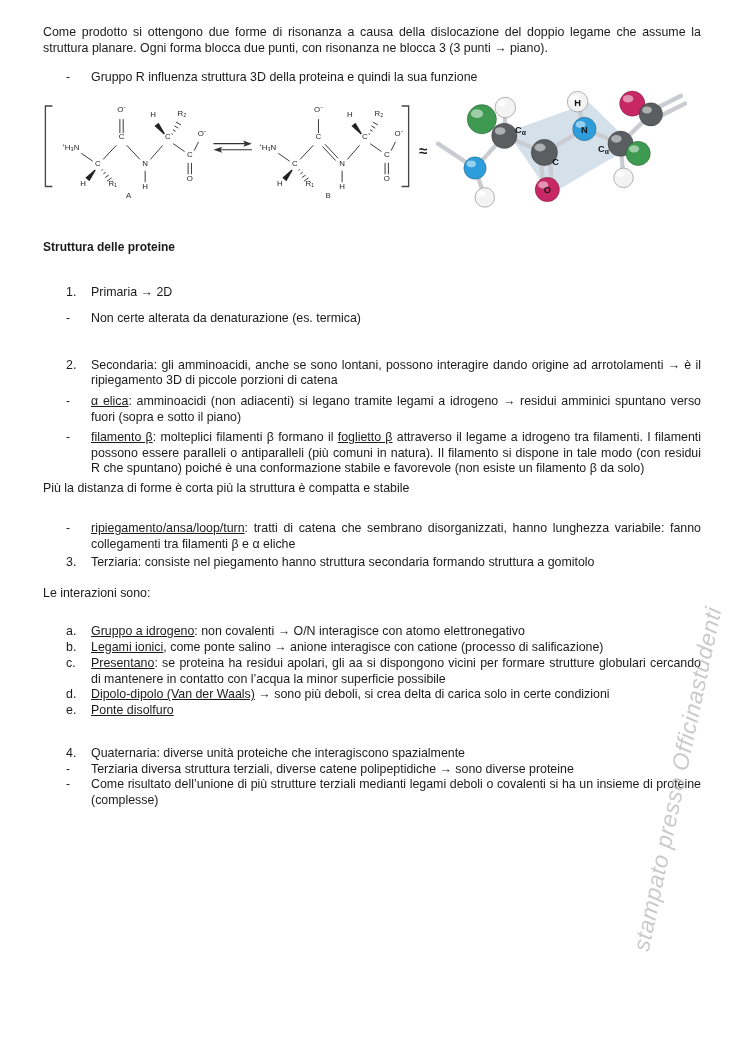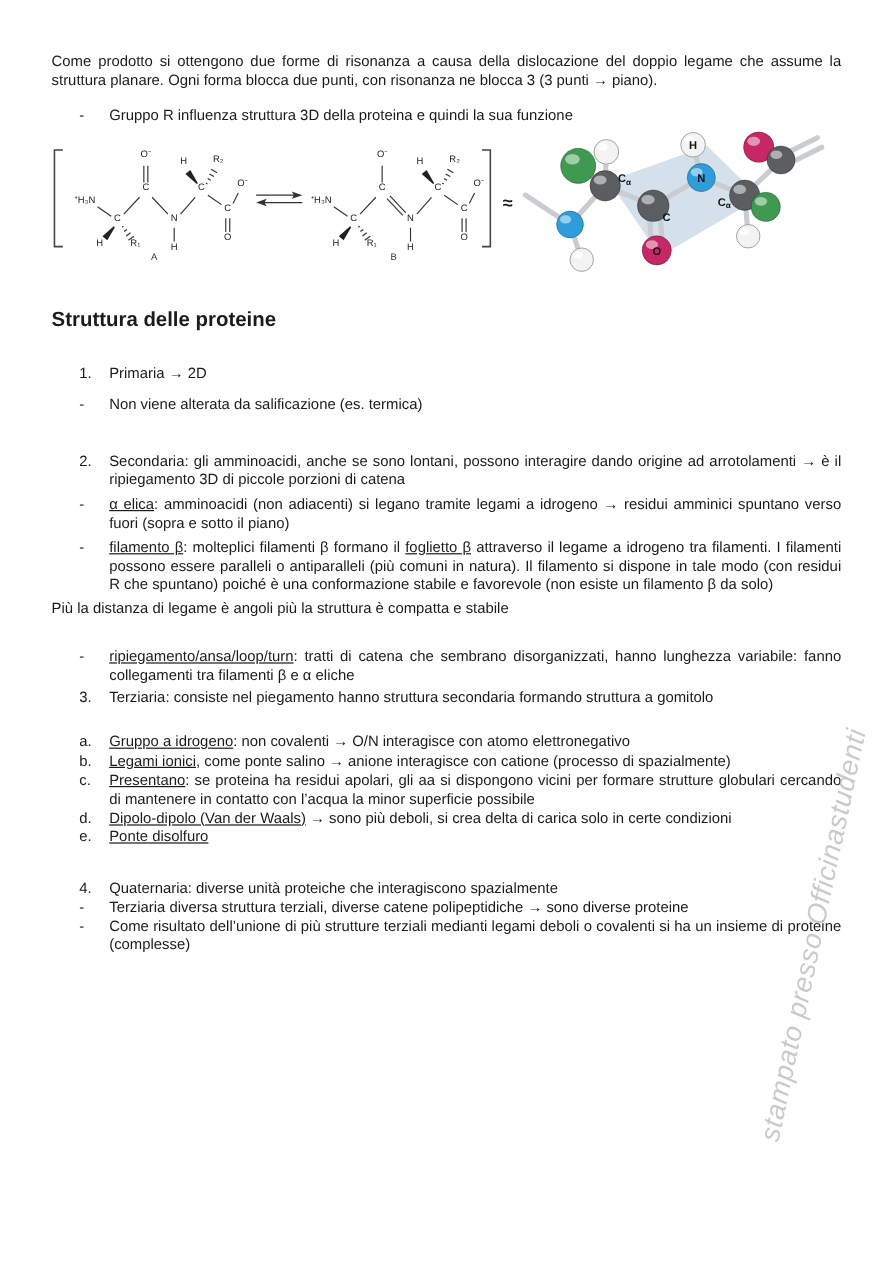--- a/index.html
+++ b/index.html
@@ -1,27 +1,27 @@
 <!DOCTYPE html>
 <html><head>
 <meta charset="utf-8">
 <style>
   html,body{margin:0;padding:0;background:#ffffff;}
   body{width:744px;height:1053px;position:relative;overflow:hidden;
        font-family:"Liberation Sans",sans-serif;color:#1b1b1b;}
-  .page{position:absolute;inset:0;padding:44px 43px 0;box-sizing:border-box;
+  .page{position:absolute;inset:0;padding:25px 43px 0;box-sizing:border-box;
         font-size:12.4px;line-height:15.8px;}
   p{margin:0 0 13px;}
   .just{text-align:justify;}
   .li{display:flex;margin-left:23px;}
   .li .mk{flex:0 0 25px;}
   .li .tx{flex:1;}
   .bold{font-weight:normal;}
   .u{text-decoration:underline;}
-  h3{font-size:17px;line-height:15.8px;margin:16px 0 0;font-weight:bold;}
+  h3{font-size:12px;line-height:15.8px;margin:16px 0 0;font-weight:bold;}
   .figrow{display:flex;align-items:flex-start;gap:6px;margin:2px 0 6px -2px;}
   #mol-svg{margin-top:12px;}
   .approx{margin-top:56px;font-size:15px;font-weight:bold;line-height:1;}
   .bond{stroke:#333;stroke-width:1.1;fill:none;}
   .wedge{fill:#222;stroke:none;}
   .atom{font-size:9px;text-anchor:middle;fill:#222;}
   .ablabel{font-size:9px;text-anchor:middle;fill:#333;}
   .bracket{stroke:#444;stroke-width:1.5;fill:none;}
   .arrowline{stroke:#333;stroke-width:1.2;}
   .arrowhead{fill:#333;}
@@ -193,59 +193,60 @@
 
   <h3>Struttura delle proteine</h3>
 
   <div class="li mt-prim">
     <span class="mk">1.</span>
     <span class="tx"><span class="bold">Primaria</span><span> → 2D</span></span>
   </div>
 
   <div class="li mt10">
     <span class="mk">-</span>
-    <span class="tx">Non viene alterata da salificazione (es. termica)</span>
+    <span class="tx">Non certe alterata da denaturazione (es. termica)</span>
   </div>
 
   <div class="li mt31">
     <span class="mk">2.</span>
     <span class="tx just"><span class="bold">Secondaria</span><span>: gli amminoacidi, anche se sono lontani, possono interagire dando origine ad arrotolamenti → è il ripiegamento 3D di piccole porzioni di catena</span></span>
   </div>
 
   <div class="li mt5">
     <span class="mk">-</span>
     <span class="tx just"><span class="u">α elica</span><span>: amminoacidi (non adiacenti) si legano tramite legami a idrogeno → residui amminici spuntano verso fuori (sopra e sotto il piano)</span></span>
   </div>
 
   <div class="li mt4">
     <span class="mk">-</span>
     <span class="tx just"><span class="u">filamento β</span><span>: molteplici filamenti β formano il </span><span class="u">foglietto β</span><span> attraverso il legame a idrogeno tra filamenti. I filamenti possono essere paralleli o antiparalleli (più comuni in natura). Il filamento si dispone in tale modo (con residui R che spuntano) poiché è una conformazione stabile e favorevole (non esiste un filamento β da solo)</span></span>
   </div>
 
-  <p class="p-piu">Più la distanza di legame è angoli più la struttura è compatta e stabile</p>
+  <p class="p-piu">Più la distanza di forme è corta più la struttura è compatta e stabile</p>
 
   <div class="li mt24">
     <span class="mk">-</span>
     <span class="tx just"><span class="u">ripiegamento/ansa/loop/turn</span><span>: tratti di catena che sembrano disorganizzati, hanno lunghezza variabile: fanno collegamenti tra filamenti β e α eliche</span></span>
   </div>
 
   <div class="li mt2">
     <span class="mk">3.</span>
     <span class="tx"><span class="bold">Terziaria:</span><span> consiste nel piegamento hanno struttura secondaria formando struttura a gomitolo</span></span>
   </div>
 
+  <p class="p-leint">Le interazioni sono:</p>
 
   <div class="mt22">
     <div class="li">
       <span class="mk">a.</span>
       <span class="tx"><span class="u">Gruppo a idrogeno</span><span>: non covalenti → O/N interagisce con atomo elettronegativo</span></span>
     </div>
     <div class="li">
       <span class="mk">b.</span>
-      <span class="tx"><span class="u">Legami ionici</span><span>, come ponte salino → anione interagisce con catione (processo di spazialmente)</span></span>
+      <span class="tx"><span class="u">Legami ionici</span><span>, come ponte salino → anione interagisce con catione (processo di salificazione)</span></span>
     </div>
     <div class="li">
       <span class="mk">c.</span>
       <span class="tx just"><span class="u">Presentano</span><span>: se proteina ha residui apolari, gli aa si dispongono vicini per formare strutture globulari cercando di mantenere in contatto con l’acqua la minor superficie possibile</span></span>
     </div>
     <div class="li">
       <span class="mk">d.</span>
       <span class="tx"><span class="u">Dipolo-dipolo (Van der Waals)</span><span> → sono più deboli, si crea delta di carica solo in certe condizioni</span></span>
     </div>
     <div class="li">

